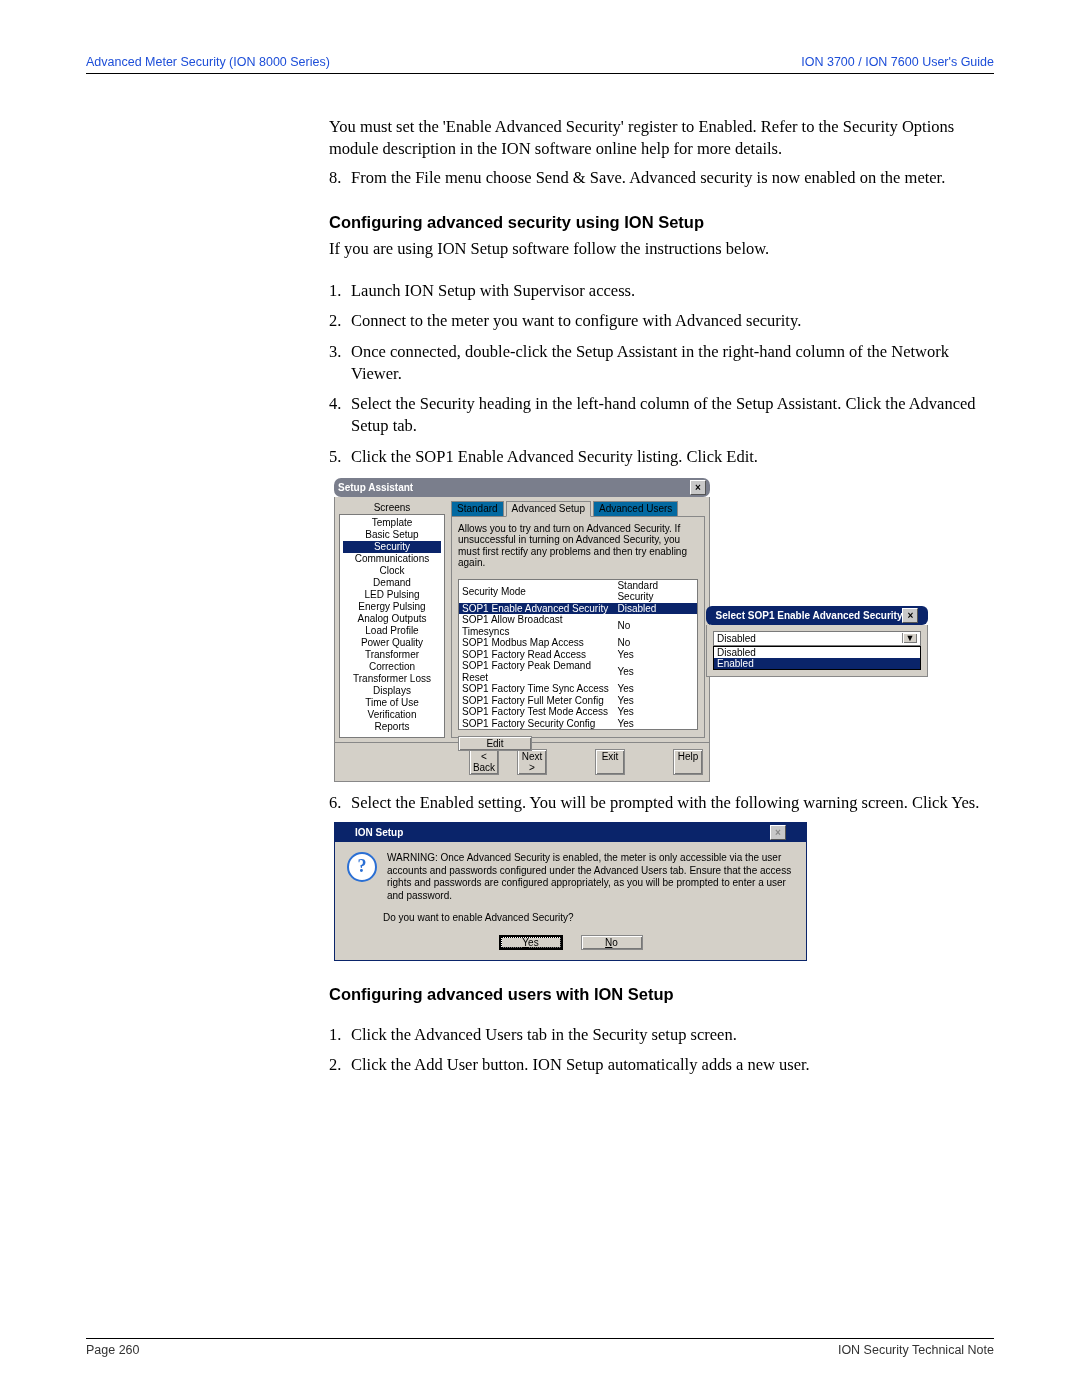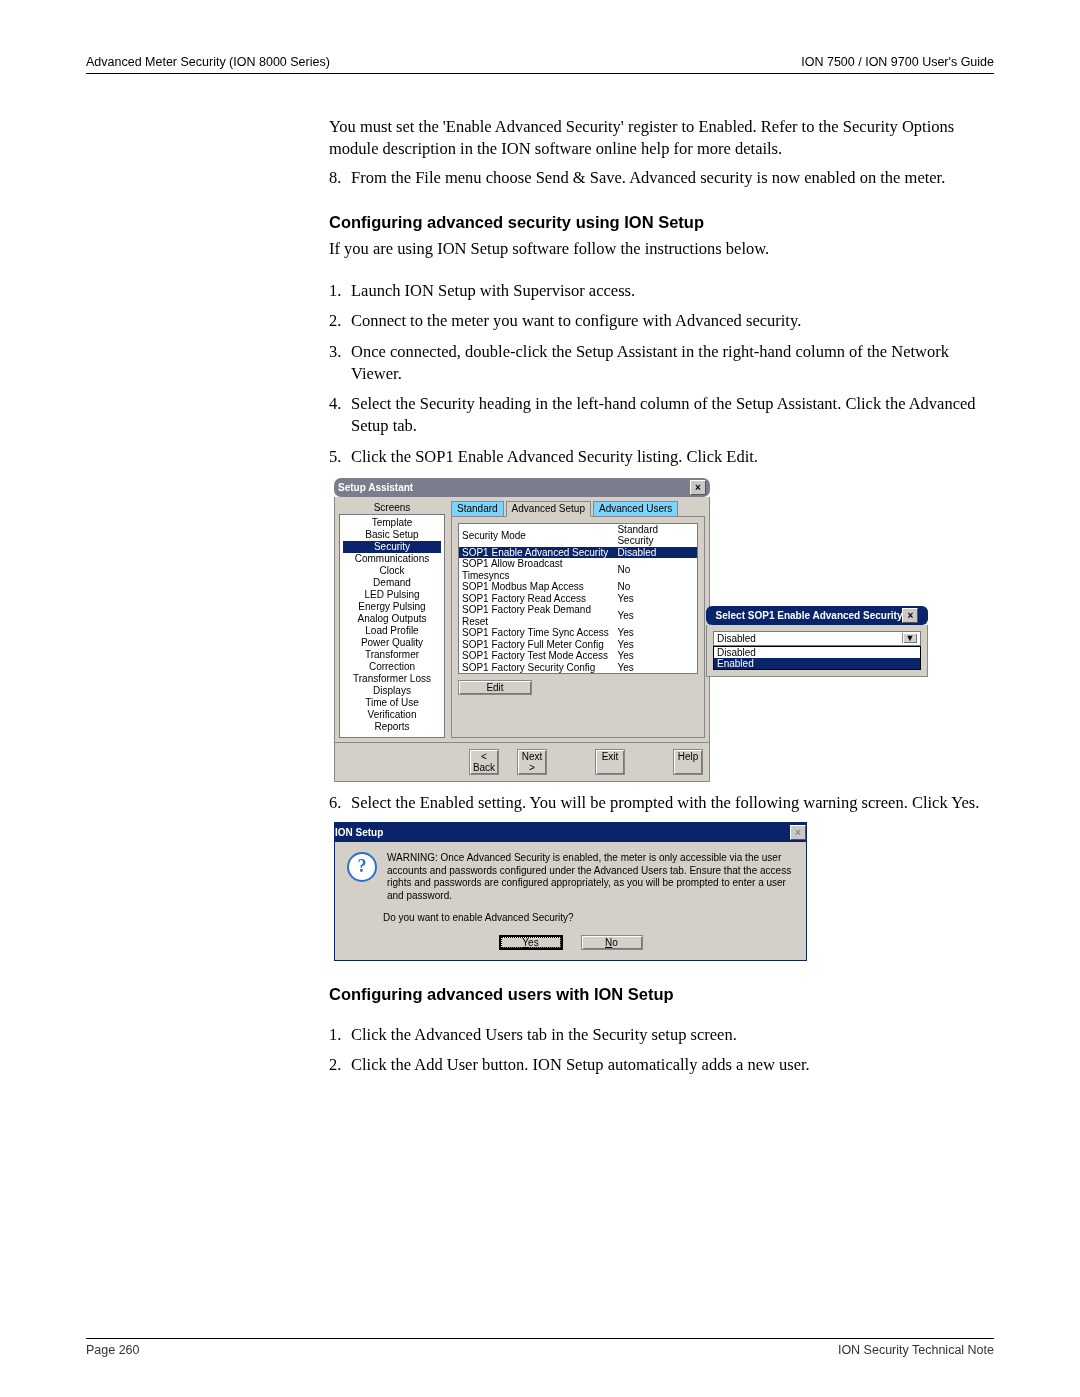--- a/index.html
+++ b/index.html
@@ -12,21 +12,21 @@
     width: 1080px;
     height: 1397px;
     position: relative;
     box-sizing: border-box;
     padding: 55px 86px 40px 86px;
   }
   .header {
     display: flex;
     justify-content: space-between;
     font-size: 12.5px;
-    color: #000000;
+    color: #1d4ed8;
     border-bottom: 1px solid #000;
     padding-bottom: 4px;
     margin-bottom: 42px;
     font-family: Arial, sans-serif;
   }
   .content-col {
     margin-left: 243px;
     margin-right: 0;
   }
   .para {
@@ -138,21 +138,21 @@
     flex: 1;
   }
   .tabs {
     display: flex;
     gap: 2px;
     margin-bottom: 0;
   }
   .tab {
     border: 1px solid #888;
     border-bottom: none;
-    background: #7dd3fc;
+    background: #0369a1;
     padding: 1px 5px 2px 5px;
     font-size: 10px;
     position: relative;
   }
   .tab.active {
     background: #d4d0c8;
     border-bottom: 1px solid #d4d0c8;
     z-index: 2;
     font-weight: normal;
   }
@@ -274,21 +274,21 @@
     width: 471px;
     margin: 8px 0 10px 5px;
     font-family: Tahoma, Arial, sans-serif;
     font-size: 10px;
     border: 1px solid #0a246a;
   }
   .warn .titlebar {
     background: #0a246a;
     color: #fff;
     font-weight: bold;
-    padding: 2px 0;
+    padding: 2px 20px;
     display: flex;
     justify-content: space-between;
     align-items: center;
   }
   .warn .wbody {
     background: #d4d0c8;
     padding: 10px 12px 10px 12px;
   }
   .warn .row {
     display: flex;
@@ -332,21 +332,21 @@
     padding: 0;
   }
   .u { text-decoration: underline; }
 </style>
 </head>
 <body>
 
 <div class="page">
   <div class="header">
     <span>Advanced Meter Security (ION 8000 Series)</span>
-    <span>ION 7500 / ION 9700 User's Guide</span>
+    <span>ION 3700 / ION 7600 User's Guide</span>
   </div>
 
   <div class="content-col">
 
     <p class="para">You must set the 'Enable Advanced Security' register to Enabled. Refer to the Security Options module description in the ION software online help for more details.</p>
 
     <ol class="numbered">
       <li>From the File menu choose Send &amp; Save. Advanced security is now enabled on the meter.</li>
     </ol>
 
@@ -390,20 +390,21 @@
             <div>Reports</div>
           </div>
         </div>
         <div class="rightcol">
           <div class="tabs">
             <div class="tab">Standard</div>
             <div class="tab active">Advanced Setup</div>
             <div class="tab">Advanced Users</div>
           </div>
           <div class="tabpane">
+            <div class="hint">Allows you to try and turn on Advanced Security.  If unsuccessful in turning on Advanced Security, you must first rectify any problems and then try enabling again.</div>
             <div class="grid">
               <table>
                 <tbody>
                       <tr>
                         <td>Security Mode</td>
                         <td>Standard Security</td>
                       </tr>
                 <tr class="selrow">
                         <td>SOP1 Enable Advanced Security</td>
                         <td>Disabled</td>

